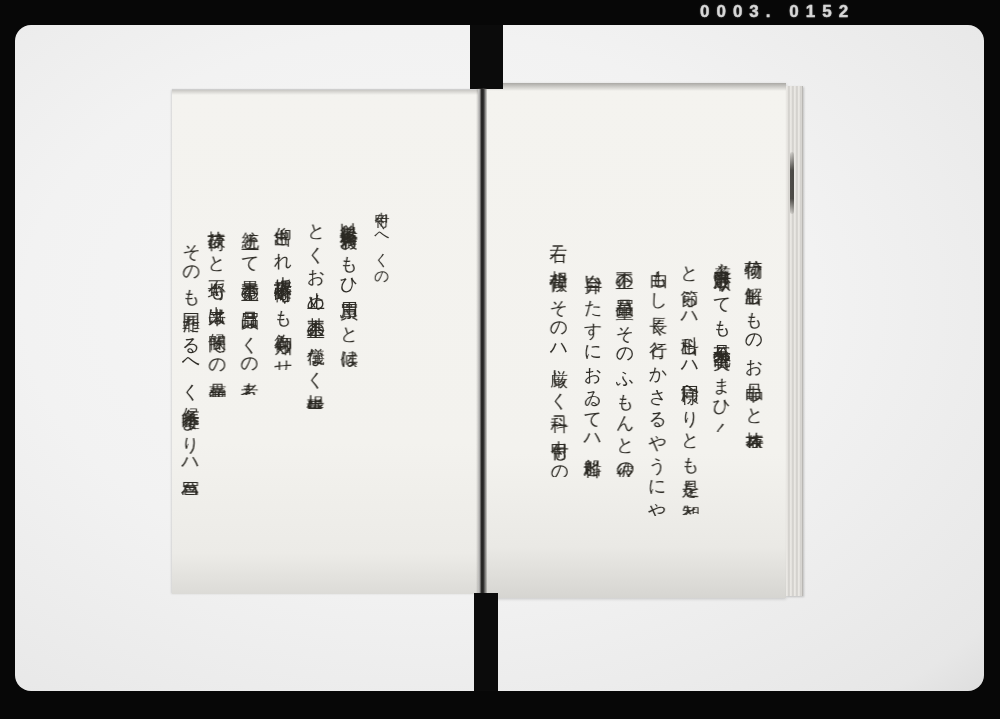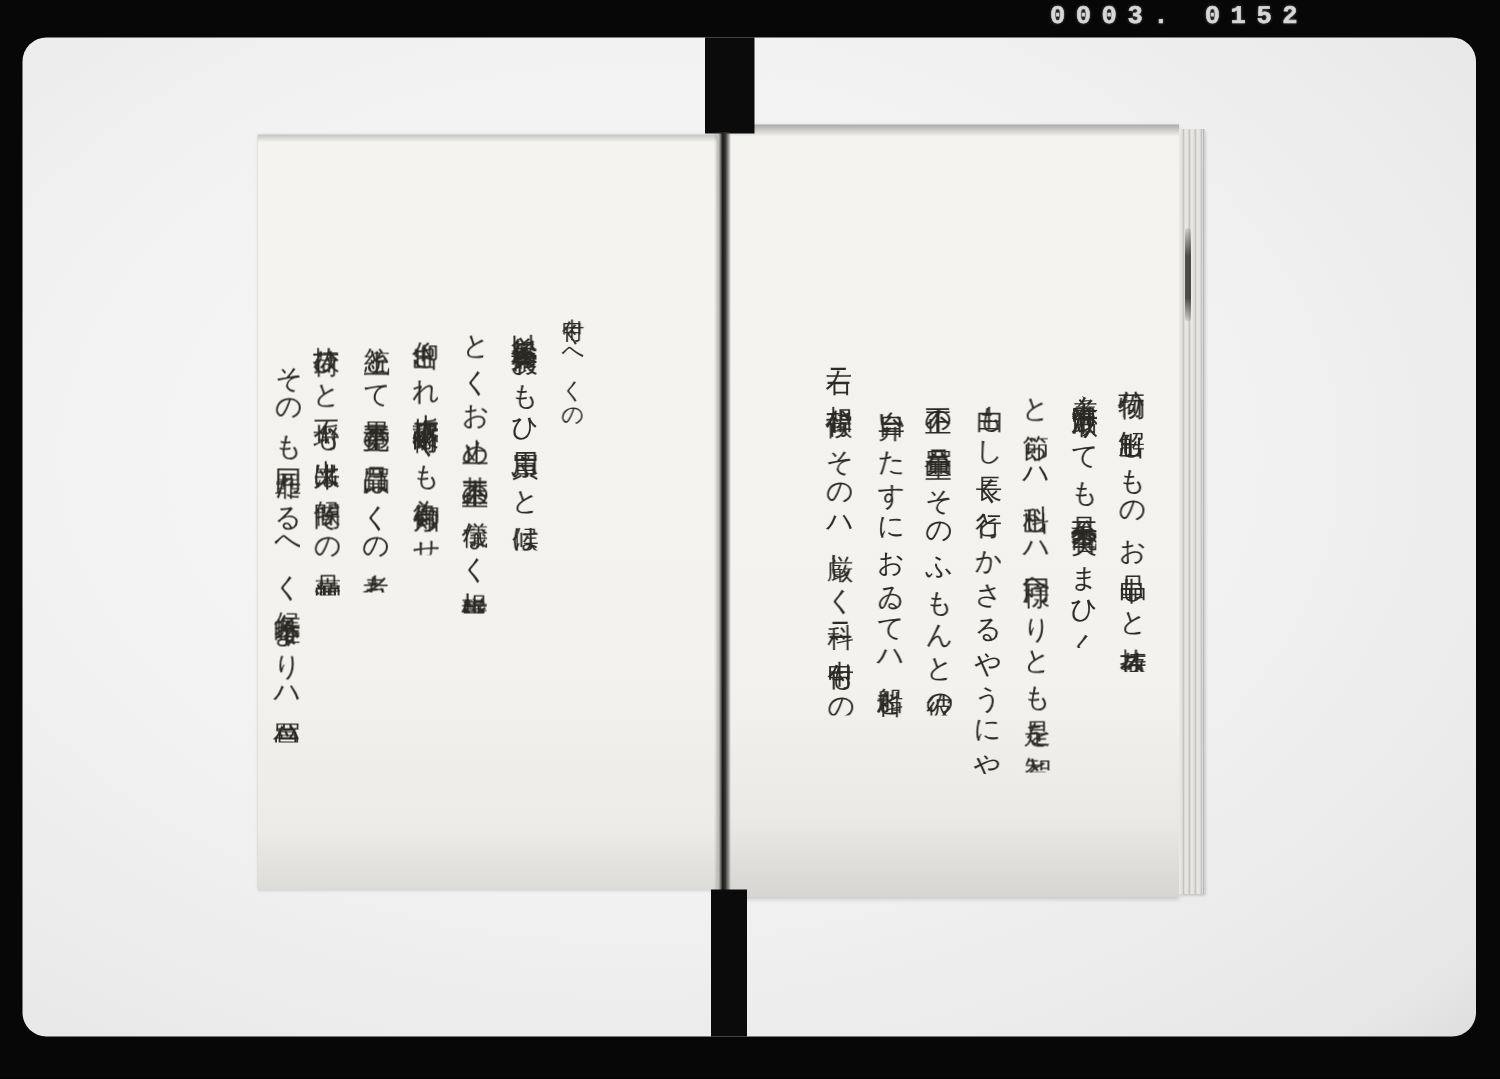--- a/index.html
+++ b/index.html
@@ -11,21 +11,21 @@
   
   .photo{
     position:absolute;left:15px;top:25px;width:969px;height:666px;
     border-radius:16px;
     background:radial-gradient(ellipse at 42% 42%, #f7f7f7 0%, #f2f2f2 50%, #e7e7e7 92%, #dedede 100%);
   }
   
   .counter{
     position:absolute;left:700px;top:2px;width:220px;height:22px;
     color:#d8d8d8;
-    font-family:Liberation Mono, monospace;
+    font-family:Liberation Sans, sans-serif;
     font-size:17px;font-weight:bold;letter-spacing:7px;
     text-shadow:0 0 2px rgba(255,255,255,.45);
     -webkit-text-stroke:.4px #cfcfcf;
     white-space:pre;
   }
   
   .page{
     position:absolute;
   }
   .page-left{

